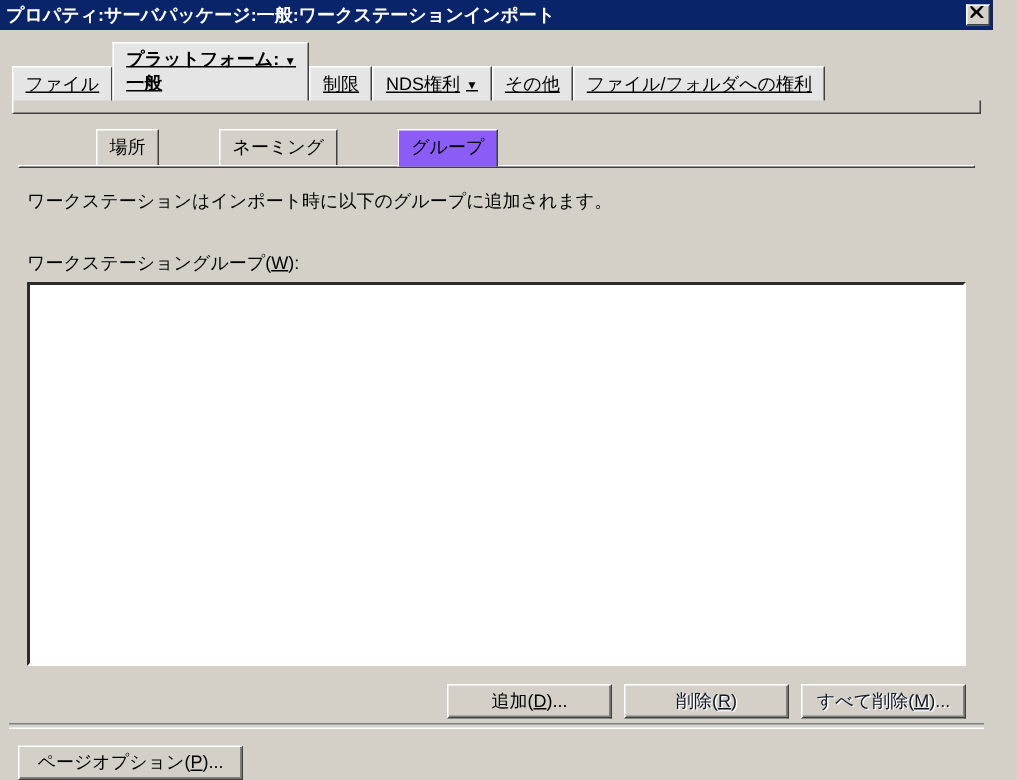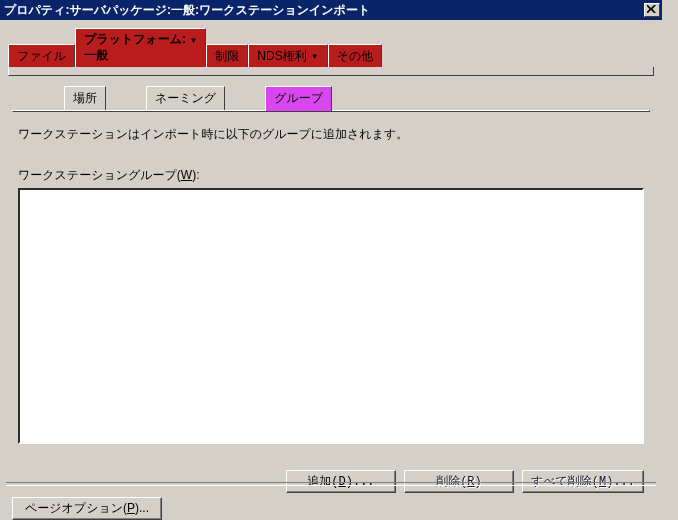--- a/index.html
+++ b/index.html
@@ -61,29 +61,30 @@
   .top-tabs {
     display: flex;
     align-items: flex-end;
   }
   .top-tab {
     border: 1px solid #808080;
     border-bottom: none;
     border-right-color: #404040;
     border-top-color: #fff;
     border-left-color: #fff;
-    background: #b91c1c;
+    background: #e5e5e5;
     padding: 3px 8px 3px 8px;
     cursor: pointer;
     display: flex;
     align-items: center;
     gap: 4px;
     height: 16px;
     box-sizing: content-box;
     position: relative;
+    text-decoration: underline;
   }
   .top-tab.active {
     font-weight: bold;
     height: 32px;
     padding: 3px 8px 3px 8px;
     z-index: 2;
     display: block;
     line-height: 14px;
   }
   .top-tab .dd-arrow {
@@ -117,21 +118,21 @@
     border-top-color: #fff;
     border-left-color: #fff;
     border-right-color: #404040;
     background: #d4d0c8;
     padding: 3px 8px;
     cursor: pointer;
     position: relative;
     margin-left: 40px;
   }
   .sub-tab.active {
-    background: #d946ef;
+    background: #8b5cf6;
     z-index: 2;
     padding-bottom: 4px;
     margin-bottom: -1px;
   }
   .sub-tab-line {
     border-top: 1px solid #fff;
     border-left: 1px solid #fff;
     border-right: 1px solid #404040;
     border-bottom: 1px solid #404040;
     height: 0;
@@ -156,22 +157,21 @@
     border-bottom-color: #fff;
     height: 256px;
     width: 100%;
     box-sizing: border-box;
   }
 
   .btn-row {
     display: flex;
     justify-content: flex-end;
     gap: 8px;
-    margin-top: 26px;
-    font-family: Liberation Mono, monospace;
+    margin-top: 12px;
   }
   .btn {
     min-width: 110px;
     height: 23px;
     background: #d4d0c8;
     border: 1px solid #fff;
     border-right-color: #404040;
     border-bottom-color: #404040;
     box-shadow: inset -1px -1px 0 #808080, inset 1px 1px 0 #d4d0c8;
     cursor: pointer;
@@ -245,20 +245,23 @@
         </div>
         <div class="top-tab">
           <span>制限</span>
         </div>
         <div class="top-tab">
           <span>NDS権利</span>
           <span class="dd-arrow">▼</span>
         </div>
         <div class="top-tab">
           <span>その他</span>
+        </div>
+        <div class="top-tab">
+          <span>ファイル/フォルダへの権利</span>
         </div>
       </div>
       <div class="top-tab-panel"></div>
     </div>
 
     <div class="main-panel">
       <div class="sub-tabs">
         <div class="sub-tab">
           <span>場所</span>
         </div>

